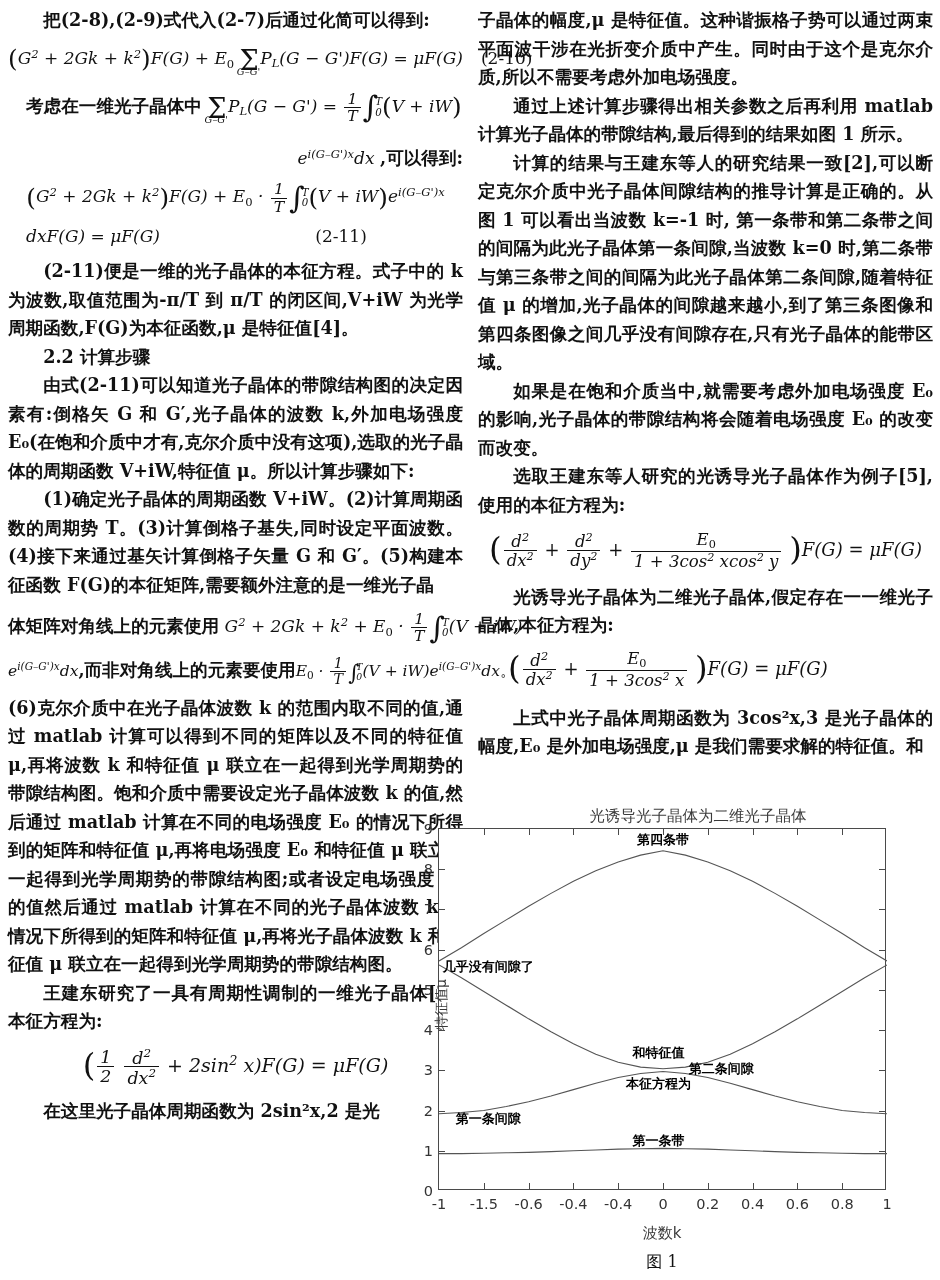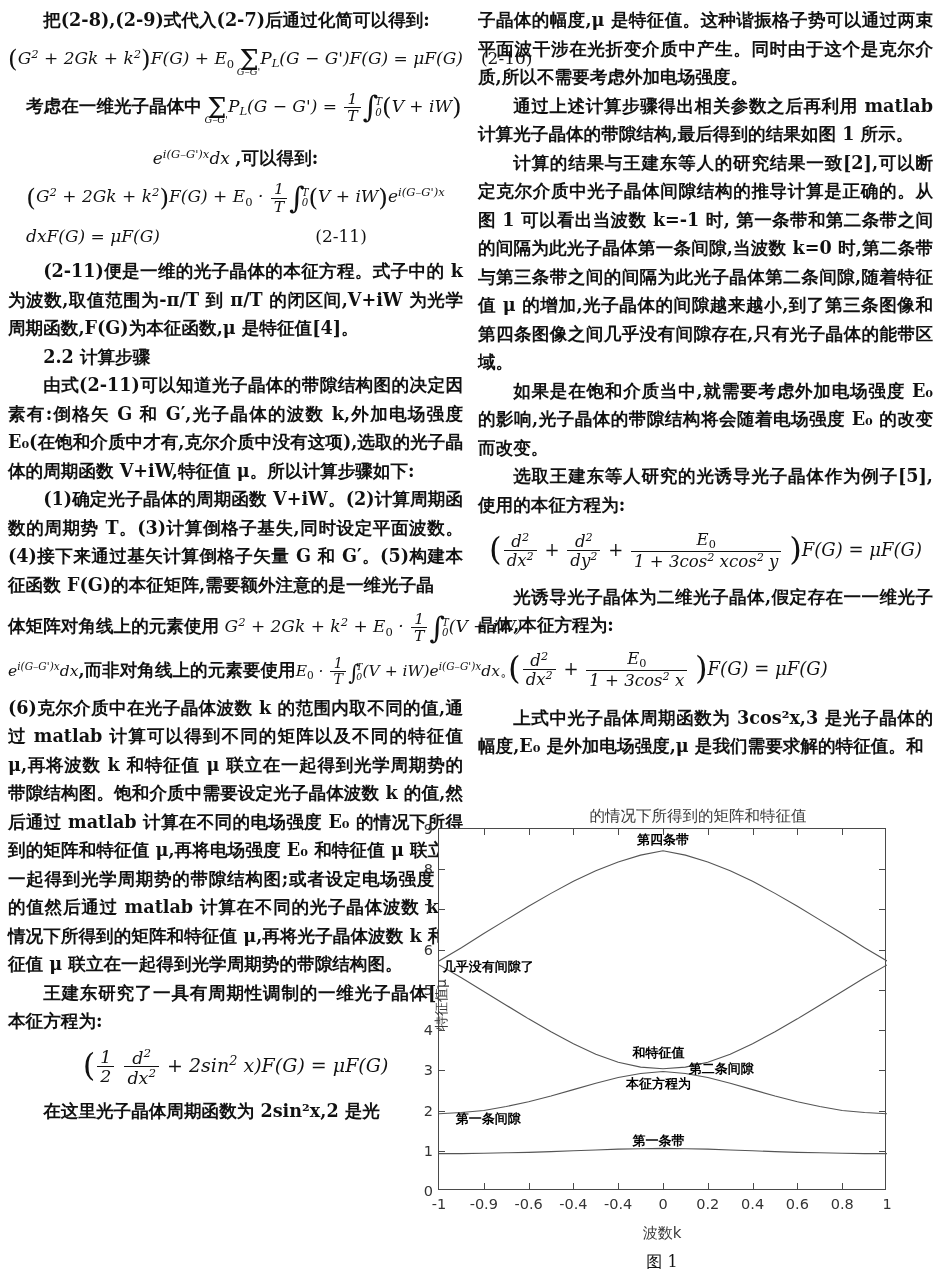--- a/index.html
+++ b/index.html
@@ -105,21 +105,21 @@
       <span class="paren">(</span><i>G</i><span class="sup"><i>2</i></span> + 2<i>Gk</i> + <i>k</i><span class="sup"><i>2</i></span><span class="paren">)</span><i>F</i>(<i>G</i>) + <i>E</i><span class="sub">0</span>
       <span class="sigma">Σ</span><span class="siglim">G–G'</span><i>P<span class="sub"><i>L</i></span></i>(<i>G</i> − <i>G</i>')<i>F</i>(<i>G</i>) = <i>μF</i>(<i>G</i>)<span class="eqnum">(2-10)</span>
     </div>
 
     <div class="eq left" style="text-align:left;padding-left:18px;">
       <span style="font-style:normal;font-weight:600;font-size:17.6px;">考虑在一维光子晶体中</span>
       <span class="sigma">Σ</span><span class="siglim">G–G'</span><i>P<span class="sub"><i>L</i></span></i>(<i>G</i> − <i>G</i>') =
       <span class="frac"><span class="num">1</span><span class="den"><i>T</i></span></span><span class="bigint">∫</span><span class="intlim"><i>T</i><i>0</i></span><span class="paren">(</span><i>V</i> + <i>iW</i><span class="paren">)</span>
     </div>
 
-    <div class="eq left" style="text-align:center;padding-left:0px;">
+    <div class="eq left" style="text-align:right;padding-left:0px;">
       <i>e</i><span class="sup"><i>i(G–G')x</i></span><i>dx</i> <span style="font-style:normal;font-weight:600;font-size:17.6px;">,可以得到:</span>
     </div>
 
     <div class="eq">
       <span class="paren">(</span><i>G</i><span class="sup"><i>2</i></span> + 2<i>Gk</i> + <i>k</i><span class="sup"><i>2</i></span><span class="paren">)</span><i>F</i>(<i>G</i>) + <i>E</i><span class="sub">0</span> ·
       <span class="frac"><span class="num">1</span><span class="den"><i>T</i></span></span><span class="bigint">∫</span><span class="intlim"><i>T</i><i>0</i></span><span class="paren">(</span><i>V</i> + <i>iW</i><span class="paren">)</span><i>e</i><span class="sup"><i>i(G–G')x</i></span>
     </div>
 
     <div class="eq left" style="text-align:left;padding-left:18px;">
       <i>dxF</i>(<i>G</i>) = <i>μF</i>(<i>G</i>)
@@ -183,21 +183,21 @@
     <div class="eq left" style="font-size:18px;margin:10px 0;padding-left:30px;">
       <span class="paren" style="font-size:1.8em;">(</span><span class="frac"><span class="num"><i>d</i><span class="sup"><i>2</i></span></span><span class="den"><i>dx</i><span class="sup"><i>2</i></span></span></span>
       + <span class="frac"><span class="num"><i>E</i><span class="sub">0</span></span><span class="den">1 + 3cos<span class="sup"><i>2</i></span> <i>x</i></span></span>
       <span class="paren" style="font-size:1.8em;">)</span><i>F</i>(<i>G</i>) = <i>μF</i>(<i>G</i>)
     </div>
 
     <p class="t ind" style="margin-top:14px;">上式中光子晶体周期函数为 3cos²x,3 是光子晶体的幅度,E₀ 是外加电场强度,μ 是我们需要求解的特征值。和</p>
   </div>
 
   <div class="figwrap">
-    <div class="figtitle">的情况下所得到的矩阵和特征值</div>
+    <div class="figtitle">光诱导光子晶体为二维光子晶体</div>
 
     <div class="plotbox">
       <div class="ylab">特征值μ</div>
       <svg class="curves" width="448" height="362" viewBox="0 0 448 362">
           <path d="M0.00,324.59 L22.40,324.59 L44.80,324.19 L67.20,323.79 L89.60,323.39 L112.00,322.58 L134.40,321.78 L156.80,320.97 L179.20,320.17 L201.60,319.77 L224.00,319.36 L246.40,319.77 L268.80,320.17 L291.20,320.97 L313.60,321.78 L336.00,322.58 L358.40,323.39 L380.80,323.79 L403.20,324.19 L425.60,324.59 L448.00,324.59" fill="none" stroke="#555555" stroke-width="1.1"></path>
           <path d="M0.00,284.77 L22.40,283.57 L44.80,281.56 L67.20,277.53 L89.60,272.71 L112.00,267.08 L134.40,260.64 L156.80,254.20 L179.20,248.57 L201.60,244.55 L224.00,242.54 L246.40,244.55 L268.80,248.57 L291.20,254.20 L313.60,260.64 L336.00,267.08 L358.40,272.71 L380.80,277.53 L403.20,281.56 L425.60,283.57 L448.00,284.77" fill="none" stroke="#555555" stroke-width="1.1"></path>
           <path d="M0.00,135.95 L22.40,148.82 L44.80,162.50 L67.20,176.17 L89.60,189.85 L112.00,202.72 L134.40,214.79 L156.80,225.24 L179.20,233.29 L201.60,238.12 L224.00,239.72 L246.40,238.12 L268.80,233.29 L291.20,225.24 L313.60,214.79 L336.00,202.72 L358.40,189.85 L380.80,176.17 L403.20,162.50 L425.60,148.82 L448.00,135.95" fill="none" stroke="#555555" stroke-width="1.1"></path>
           <path d="M0.00,131.93 L22.40,118.66 L44.80,104.58 L67.20,90.90 L89.60,77.23 L112.00,64.36 L134.40,52.29 L156.80,41.83 L179.20,32.98 L201.60,26.14 L224.00,21.72 L246.40,26.14 L268.80,32.98 L291.20,41.83 L313.60,52.29 L336.00,64.36 L358.40,77.23 L380.80,90.90 L403.20,104.58 L425.60,118.66 L448.00,131.93" fill="none" stroke="#555555" stroke-width="1.1"></path>
         </svg>
     <div class="ytick" style="top: 362px;">0</div>
@@ -220,21 +220,21 @@
         <div class="tickmark-l" style="top: 120.667px;"></div>
         <div class="tickmark-r" style="top: 120.667px;"></div>
         <div class="ytick" style="top: 80.4444px;">7</div>
         <div class="tickmark-l" style="top: 80.4444px;"></div>
         <div class="tickmark-r" style="top: 80.4444px;"></div>
         <div class="ytick" style="top: 40.2222px;">8</div>
         <div class="tickmark-l" style="top: 40.2222px;"></div>
         <div class="tickmark-r" style="top: 40.2222px;"></div>
         <div class="ytick" style="top: 0px;">9</div>
         <div class="xtick" style="left: 0px;">-1</div>
-        <div class="xtick" style="left: 44.8px;">-0.9</div>
+        <div class="xtick" style="left: 44.8px;">-1.5</div>
         <div class="tickmark-b" style="left: 44.8px;"></div>
         <div class="tickmark-t" style="left: 44.8px;"></div>
         <div class="xtick" style="left: 89.6px;">-0.6</div>
         <div class="tickmark-b" style="left: 89.6px;"></div>
         <div class="tickmark-t" style="left: 89.6px;"></div>
         <div class="xtick" style="left: 134.4px;">-0.4</div>
         <div class="tickmark-b" style="left: 134.4px;"></div>
         <div class="tickmark-t" style="left: 134.4px;"></div>
         <div class="xtick" style="left: 179.2px;">-0.4</div>
         <div class="tickmark-b" style="left: 179.2px;"></div>

